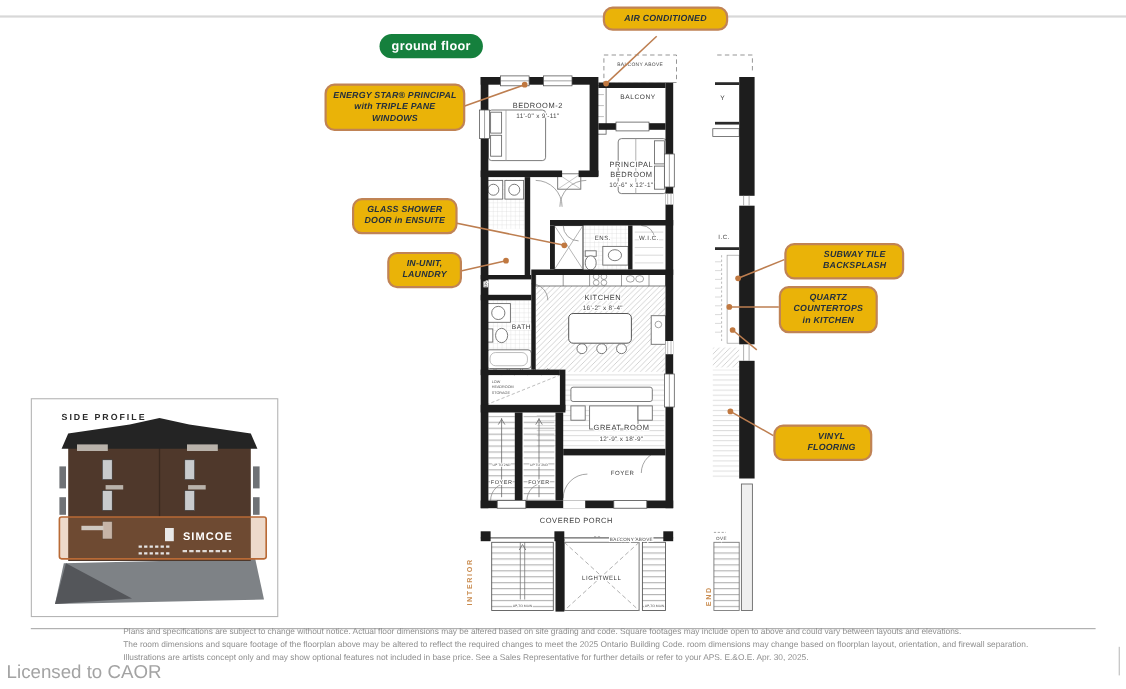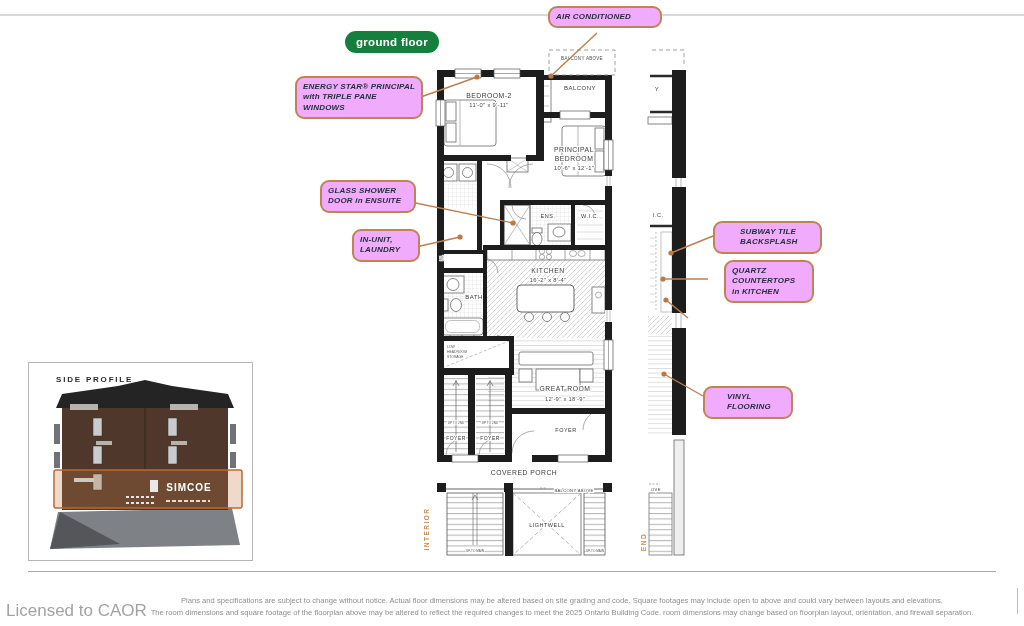--- a/index.html
+++ b/index.html
@@ -2,28 +2,28 @@
 <html><head>
 <meta charset="utf-8">
 <style>
   html,body{margin:0;padding:0;background:#ffffff;}
   #canvas{position:relative;width:1024px;height:626px;background:#ffffff;overflow:hidden;
           font-family:"Liberation Sans",sans-serif;}
   .hline{position:absolute;background:#d8d8d8;}
   .badge{position:absolute;left:345px;top:31px;width:94px;height:22px;border-radius:12px;
          background:#15803d;color:#ffffff;font-weight:bold;font-size:11.5px;line-height:22px;
          text-align:center;letter-spacing:.3px;}
-  .callout{position:absolute;background:#f0abfc;border:2px solid #c08355;border-radius:9px;
-           padding:4px 6px;text-align:left;color:#25303c;font-weight:bold;font-style:italic;
+  .callout{position:absolute;background:#eab308;border:2px solid #c08355;border-radius:9px;
+           padding:4px 6px;text-align:center;color:#25303c;font-weight:bold;font-style:italic;
            font-size:8px;line-height:1.3;letter-spacing:.2px;z-index:5;}
   .callout div{white-space:nowrap;}
   .sideprofile{position:absolute;left:28px;top:362px;width:223px;height:197px;
                border:1px solid #b5b5b5;background:#ffffff;z-index:1;}
   #plansvg{position:absolute;left:0;top:0;z-index:3;}
-  .disclaimer{position:absolute;left:112px;top:595px;width:900px;text-align:center;
+  .disclaimer{position:absolute;left:112px;top:568px;width:900px;
               font-size:7.6px;color:#8f8f8f;line-height:1.55;z-index:4;}
   .licensed{position:absolute;left:6px;top:601px;font-size:17px;color:#a3a3a3;z-index:4;}
   .edgemark{position:absolute;left:1017px;top:588px;width:1px;height:26px;background:#bcbcbc;}
   text{font-family:"Liberation Sans",sans-serif;}
   .rm{fill:#3b3b3b;letter-spacing:.5px;paint-order:stroke;stroke:#ffffff;stroke-width:2px;}
   .dim{fill:#4a4a4a;letter-spacing:.3px;paint-order:stroke;stroke:#ffffff;stroke-width:2px;}
   .tiny{fill:#555555;paint-order:stroke;stroke:#ffffff;stroke-width:1.5px;}
   .orv{fill:#c98b4e;font-weight:bold;letter-spacing:1.5px;}
   .fix{fill:#ffffff;stroke:#6a6a6a;stroke-width:0.8;}
   .arc{fill:none;stroke:#8a8a8a;stroke-width:0.7;}
@@ -381,29 +381,30 @@
     <div>DOOR in ENSUITE</div>
   </div>
   <div class="callout" style="left:352px;top:229px;width:52px;">
     <div>IN-UNIT,</div>
     <div>LAUNDRY</div>
   </div>
   <div class="callout" style="left:713px;top:221px;width:74px;padding-left:25px;">
     <div>SUBWAY TILE</div>
     <div>BACKSPLASH</div>
   </div>
-  <div class="callout" style="left:708px;top:260px;width:74px;margin-left:16px;">
+  <div class="callout" style="left:708px;top:260px;width:74px;">
     <div>QUARTZ</div>
     <div>COUNTERTOPS</div>
     <div>in KITCHEN</div>
   </div>
   <div class="callout" style="left:703px;top:386px;width:58px;padding-left:22px;">
     <div>VINYL</div>
     <div>FLOORING</div>
   </div>
 
   <div class="disclaimer">
     <div>Plans and specifications are subject to change without notice. Actual floor dimensions may be altered based on site grading and code. Square footages may include open to above and could vary between layouts and elevations.</div>
     <div>The room dimensions and square footage of the floorplan above may be altered to reflect the required changes to meet the 2025 Ontario Building Code. room dimensions may change based on floorplan layout, orientation, and firewall separation.</div>
+    <div>Illustrations are artists concept only and may show optional features not included in base price. See a Sales Representative for further details or refer to your APS. E.&amp;O.E. Apr. 30, 2025.</div>
   </div>
   <div class="licensed">Licensed to CAOR</div>
 
 </div>
 
 </body></html>

